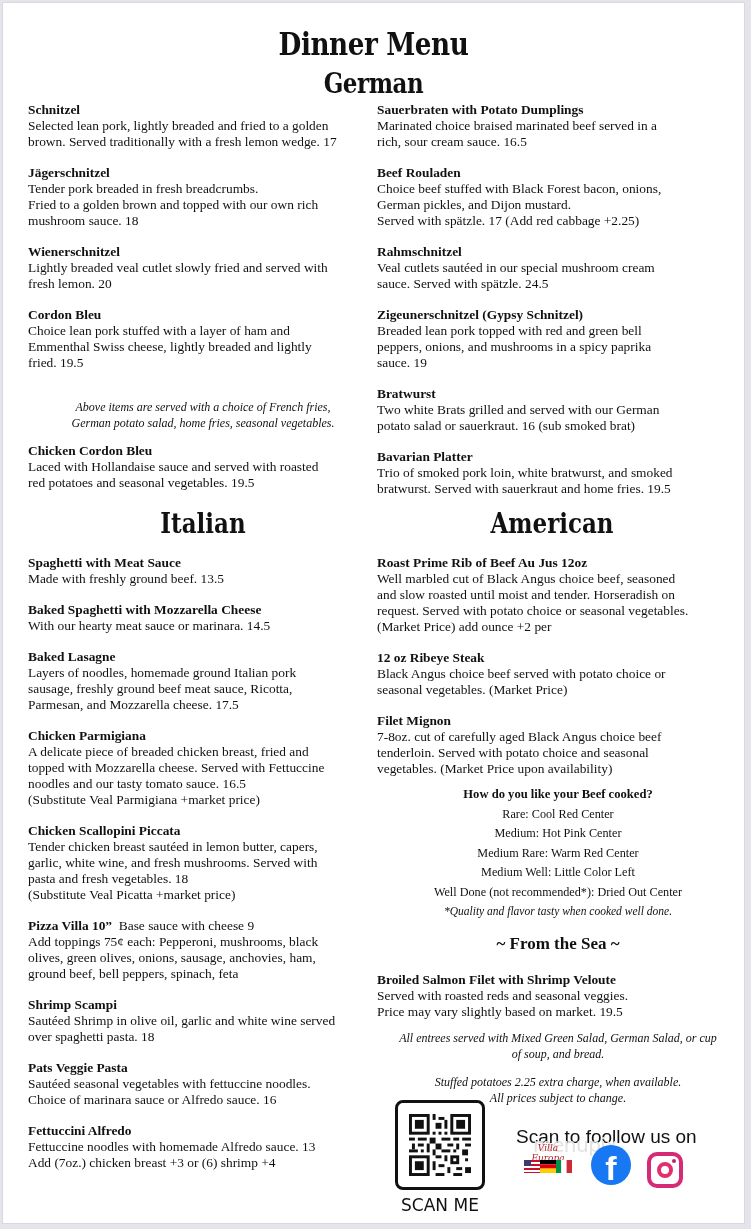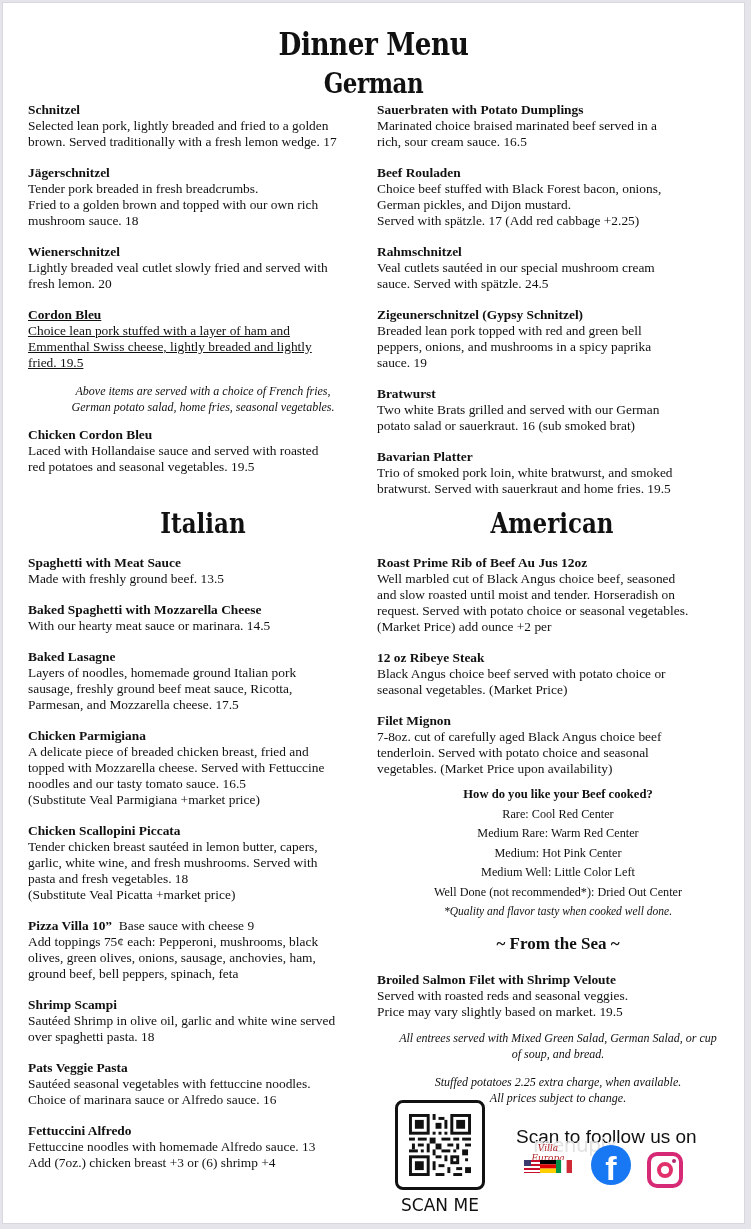--- a/index.html
+++ b/index.html
@@ -166,21 +166,21 @@
       <span class="name">Jägerschnitzel</span>
       <span class="desc">Tender pork breaded in fresh breadcrumbs.
 Fried to a golden brown and topped with our own rich
 mushroom sauce.  18</span>
     </div>
     <div class="item">
       <span class="name">Wienerschnitzel</span>
       <span class="desc">Lightly breaded veal cutlet slowly fried and served with
 fresh lemon.  20</span>
     </div>
-    <div class="item" style="margin-bottom:12px;text-decoration:underline;">
+    <div class="item" style="margin-bottom:28px;">
       <span class="name">Cordon Bleu</span>
       <span class="desc">Choice lean pork stuffed with a layer of ham and
 Emmenthal Swiss cheese, lightly breaded and lightly
 fried.  19.5</span>
     </div>
     <div class="note">Above items are served with a choice of French fries,
 German potato salad, home fries, seasonal vegetables.</div>
     <div class="item">
       <span class="name">Chicken Cordon Bleu</span>
       <span class="desc">Laced with Hollandaise sauce and served with roasted
@@ -295,22 +295,22 @@
     <div class="item" style="margin-bottom:8px;">
       <span class="name">Filet Mignon</span>
       <span class="desc">7-8oz. cut of carefully aged Black Angus choice beef
 tenderloin. Served with potato choice and seasonal
 vegetables. (Market Price upon availability)</span>
     </div>
 
     <div class="cook">
       <div class="q">How do you like your Beef cooked?</div>
       <div>Rare: Cool Red Center</div>
+      <div>Medium: Hot Pink Center</div>
       <div>Medium Rare: Warm Red Center</div>
-      <div>Medium: Hot Pink Center</div>
       <div>Medium Well: Little Color Left</div>
       <div>Well Done (not recommended*): Dried Out Center</div>
       <div class="fn">*Quality and flavor tasty when cooked well done.</div>
     </div>
 
     <div class="sea-head">~ From the Sea ~</div>
     <div class="item" style="margin-bottom:10px;margin-top:18px;">
       <span class="name">Broiled Salmon Filet with Shrimp Veloute</span>
       <span class="desc">Served with roasted reds and seasonal veggies.
 Price may vary slightly based on market.   19.5</span>

